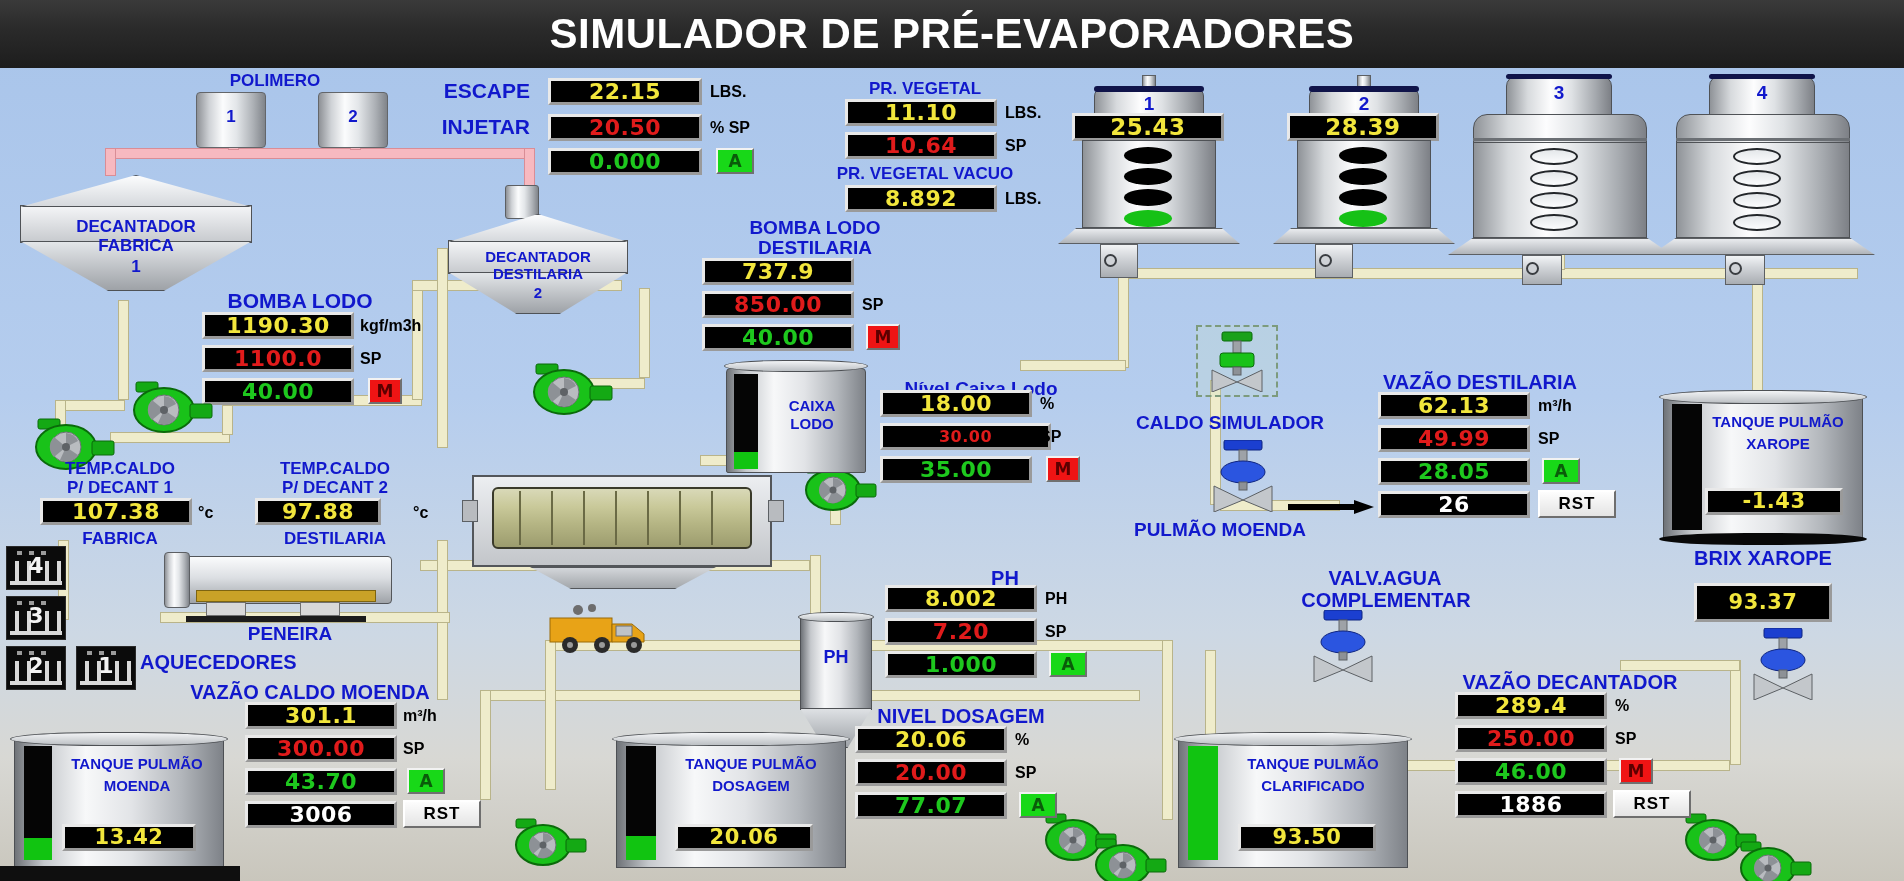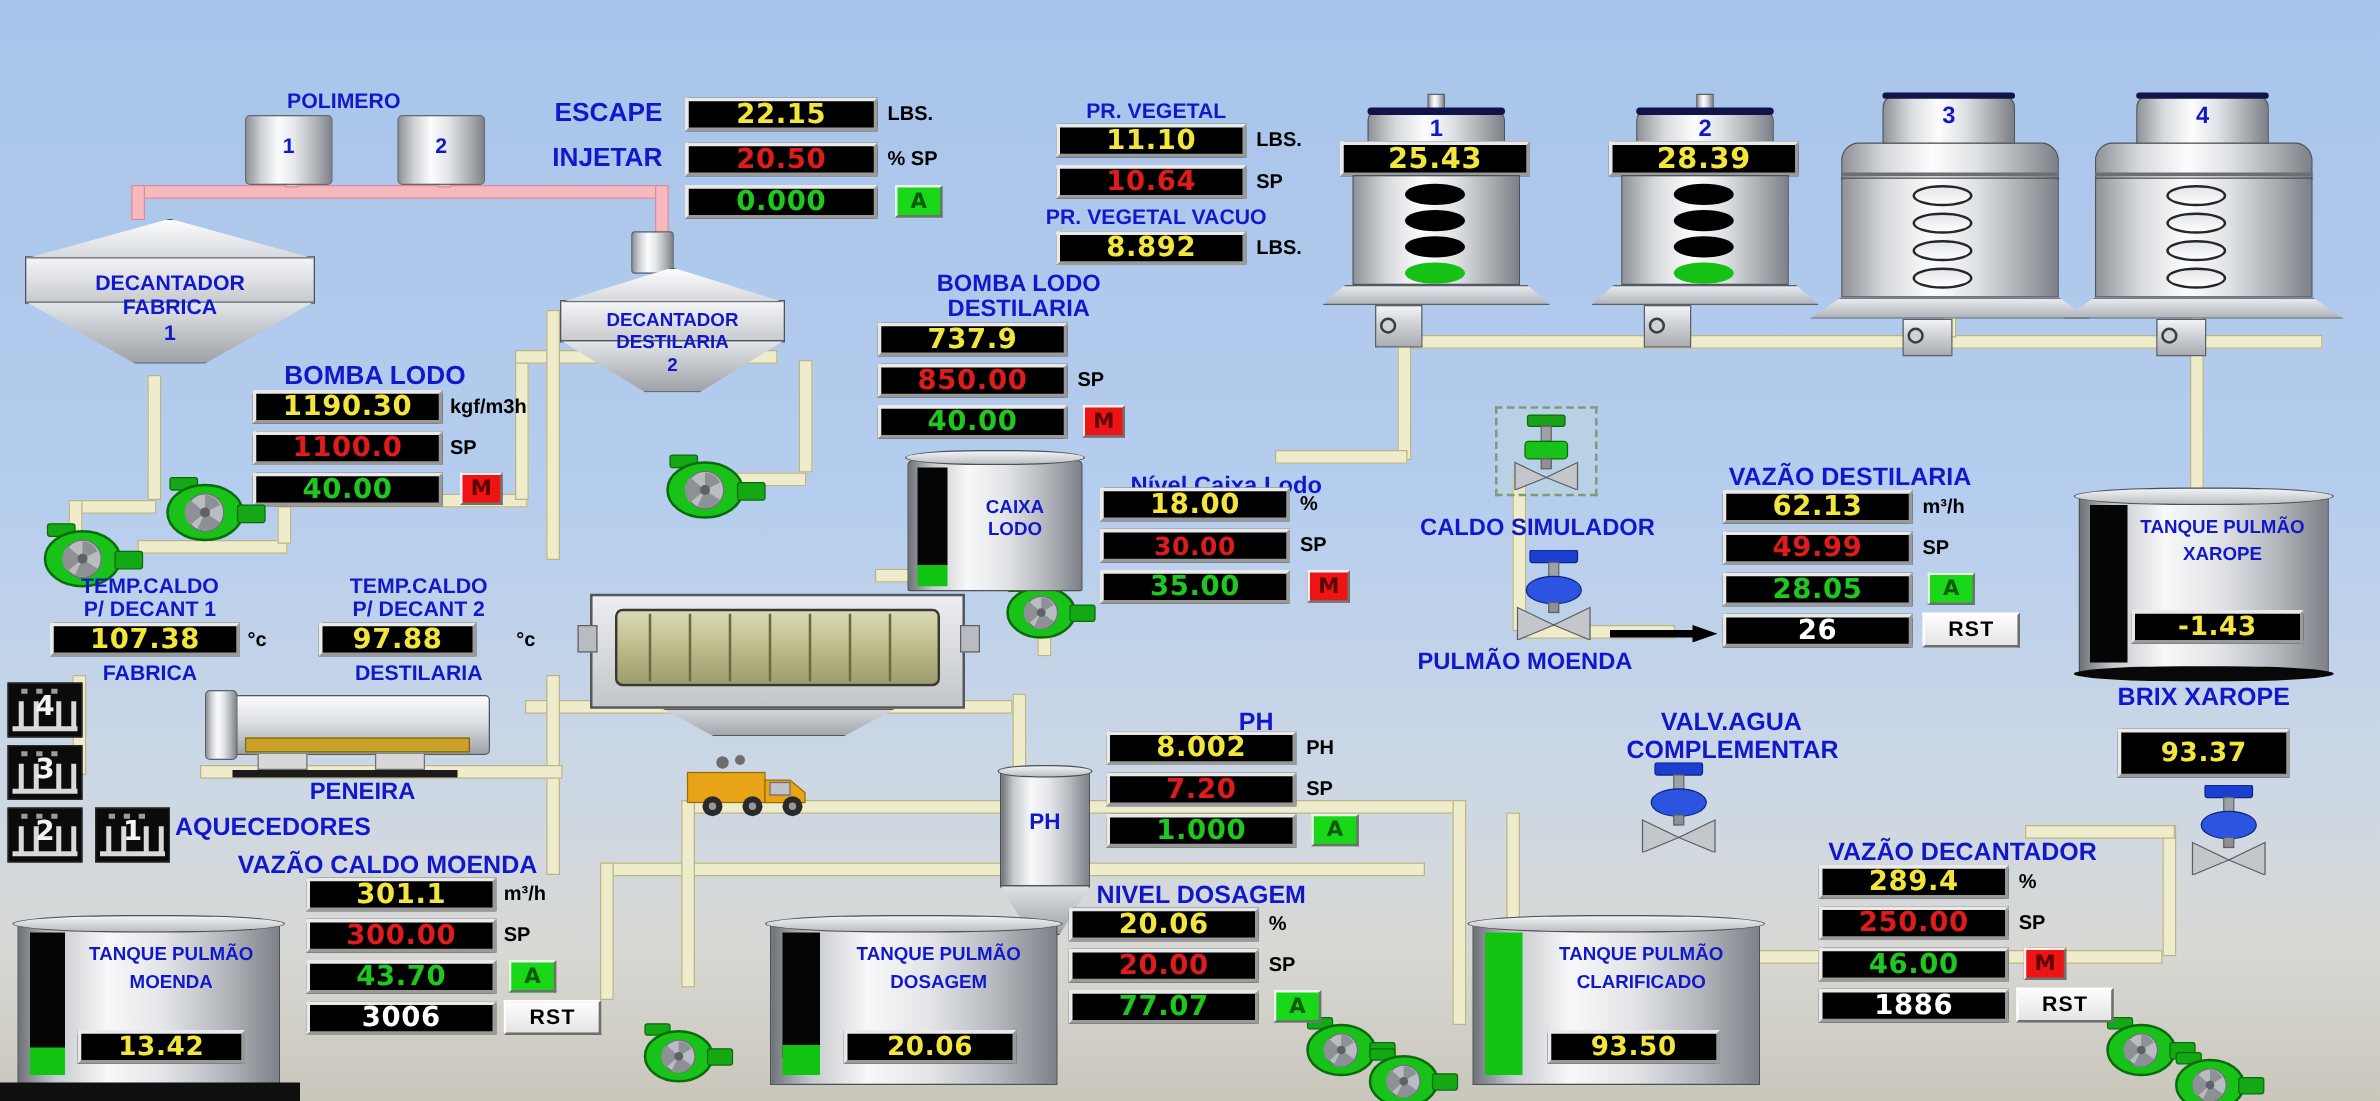--- a/index.html
+++ b/index.html
@@ -145,20 +145,23 @@
   }
 
   
   .truck { position:absolute; }
 </style>
 </head>
 <body>
 
 <div id="stage">
 
+  <div id="titlebar">
+    <div class="t">SIMULADOR DE PRÉ-EVAPORADORES</div>
+  </div>
 
   <div class="pipe pink h abs" style="left:105px;top:148px;width:430px;"></div>
   <div class="pipe pink v abs" style="left:228px;top:120px;height:30px;"></div>
   <div class="pipe pink v abs" style="left:350px;top:120px;height:30px;"></div>
   <div class="pipe pink v abs" style="left:105px;top:148px;height:28px;"></div>
   <div class="pipe pink v abs" style="left:524px;top:148px;height:70px;"></div>
 
   <div class="pipe v abs" style="left:118px;top:300px;height:100px;"></div>
   <div class="pipe h abs" style="left:55px;top:400px;width:70px;"></div>
   <div class="pipe v abs" style="left:55px;top:400px;height:40px;"></div>
@@ -460,21 +463,21 @@
     <div class="abs" style="left:724px;top:360px;width:144px;height:12px;background:linear-gradient(180deg,#f2f4f6,#bcc0c4);border:1px solid #4d5054;border-radius:50%/60%;"></div>
     <div class="lvl-dark" style="left:734px;top:374px;width:24px;height:78px;"></div>
     <div class="lvl-green" style="left:734px;top:452px;width:24px;height:17px;"></div>
     <div class="abs lbl sm" style="left:760px;top:398px;width:104px;">CAIXA</div>
     <div class="abs lbl sm" style="left:760px;top:416px;width:104px;">LODO</div>
   </div>
 
   <div class="abs lbl" style="left:876px;top:368px;width:210px;font-size:19px;margin-top:11px;">Nível Caixa Lodo</div>
   <div class="abs fld pv" style="left:880px;top:390px;width:152px;height:27px;font-size:22px;">18.00</div>
   <div class="abs unit" style="left:1040px;top:396px;">%</div>
-  <div class="abs fld sp" style="left:880px;top:423px;width:152px;height:27px;font-size:20px;">30.00</div>
+  <div class="abs fld sp" style="left:880px;top:423px;width:171px;height:27px;font-size:16px;">30.00</div>
   <div class="abs unit" style="left:1040px;top:429px;">SP</div>
   <div class="abs fld out" style="left:880px;top:456px;width:152px;height:27px;font-size:22px;">35.00</div>
   <div class="abs modebtn man" style="left:1046px;top:456px;width:34px;height:26px;">M</div>
 
   <div class="abs" style="left:1196px;top:325px;width:82px;height:72px;border:2px dashed #7d9b7d;background:rgba(200,225,200,.25);"></div>
   <div class="abs valve" style="left:1200px;top:330px;width:74px;height:62px;">
     <svg width="74" height="62" viewBox="0 0 74 62">
       <rect x="22" y="2" width="30" height="9" rx="2" fill="#1aa11a" stroke="#0a6b0a"></rect>
       <rect x="33" y="11" width="8" height="12" fill="#9ea2a7" stroke="#62666b"></rect>
       <rect x="20" y="23" width="34" height="14" rx="3" fill="#19c219" stroke="#0a6b0a"></rect>

